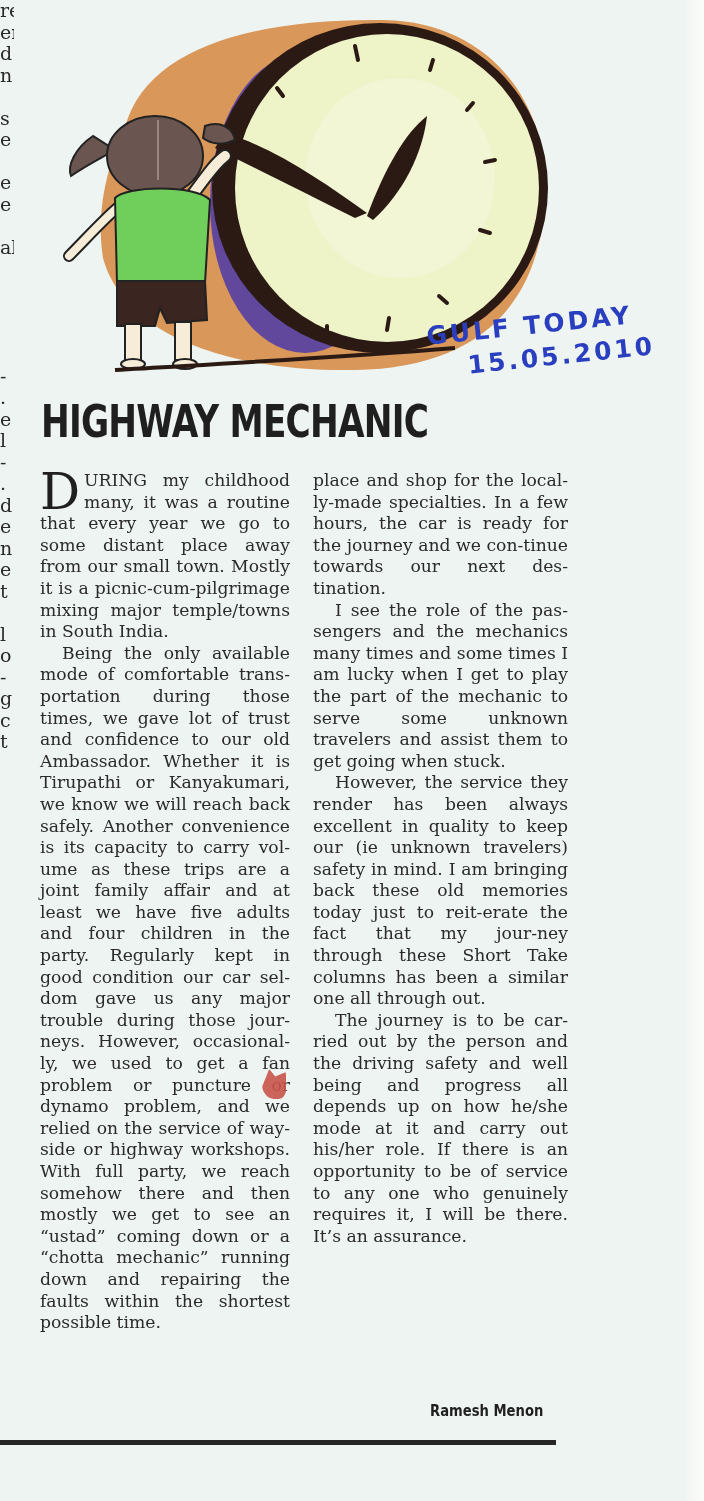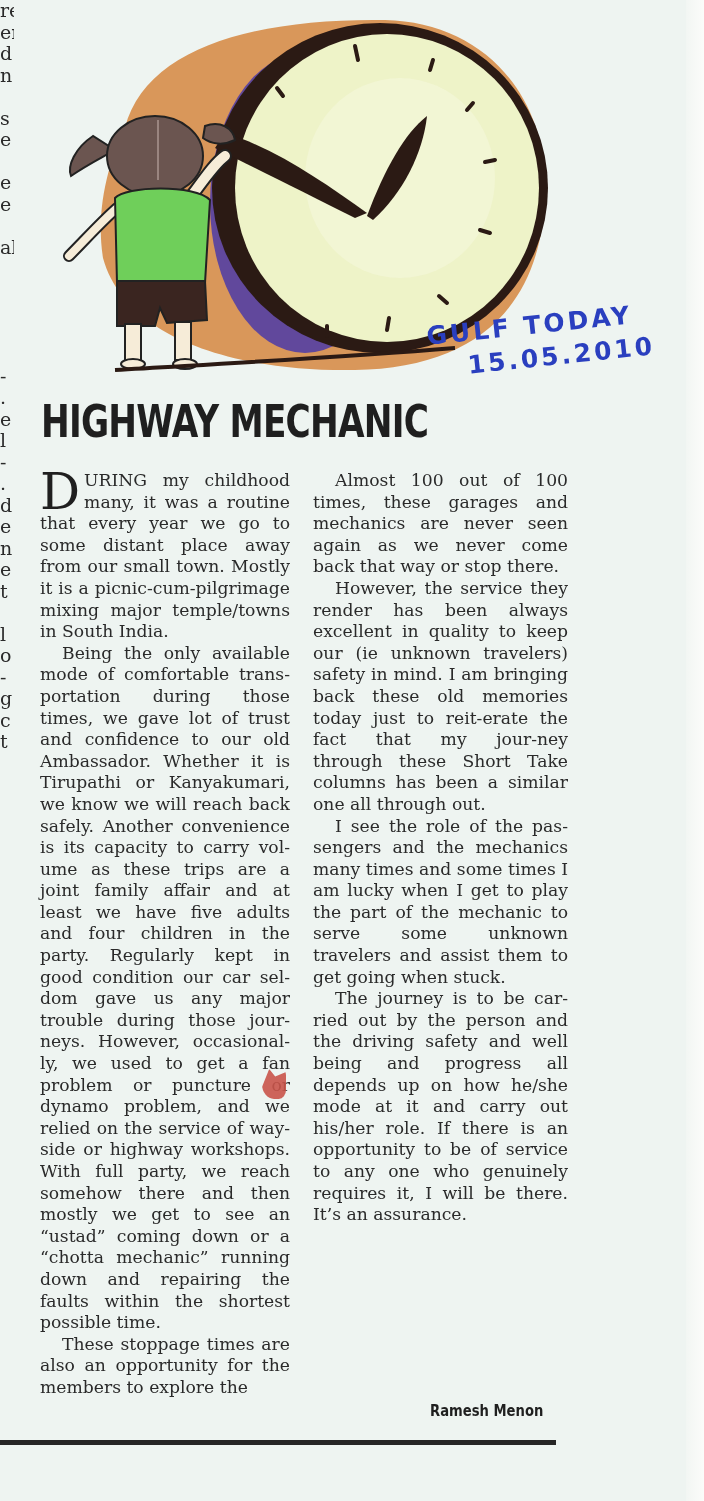--- a/index.html
+++ b/index.html
@@ -133,27 +133,26 @@
 <div class="handnote">
   <span class="l1">GULF TODAY</span>
   <span class="l2">15.05.2010</span>
 </div>
 
 <h1 class="headline">HIGHWAY MECHANIC</h1>
 
 <div class="col col-1">
   <p class="first"><span class="dropcap">D</span><span>URING my childhood many, it was a routine that every year we go to some distant place away from our small town. Mostly it is a picnic-cum-pilgrimage mixing major temple/towns in South India.</span></p>
   <p>Being the only available mode of comfortable trans-portation during those times, we gave lot of trust and confidence to our old Ambassador. Whether it is Tirupathi or Kanyakumari, we know we will reach back safely. Another convenience is its capacity to carry vol-ume as these trips are a joint family affair and at least we have five adults and four children in the party. Regularly kept in good condition our car sel-dom gave us any major trouble during those jour-neys. However, occasional-ly, we used to get a fan problem or puncture or dynamo problem, and we relied on the service of way-side or highway workshops. With full party, we reach somehow there and then mostly we get to see an “ustad” coming down or a “chotta mechanic” running down and repairing the faults within the shortest possible time.</p>
-  <p>These stoppage times are also an opportunity for the members to explore the</p>
 </div>
 
 <div class="stain"></div>
 
 <div class="col col-2">
-  <p>Almost 100 out of 100 times, these garages and mechanics are never seen again as we never come back that way or stop there.</p>
+  <p class="first">place and shop for the local-ly-made specialties. In a few hours, the car is ready for the journey and we con-tinue towards our next des-tination.</p>
+  <p>I see the role of the pas-sengers and the mechanics many times and some times I am lucky when I get to play the part of the mechanic to serve some unknown travelers and assist them to get going when stuck.</p>
   <p>However, the service they render has been always excellent in quality to keep our (ie unknown travelers) safety in mind. I am bringing back these old memories today just to reit-erate the fact that my jour-ney through these Short Take columns has been a similar one all through out.</p>
-  <p>I see the role of the pas-sengers and the mechanics many times and some times I am lucky when I get to play the part of the mechanic to serve some unknown travelers and assist them to get going when stuck.</p>
   <p>The journey is to be car-ried out by the person and the driving safety and well being and progress all depends up on how he/she mode at it and carry out his/her role. If there is an opportunity to be of service to any one who genuinely requires it, I will be there. It’s an assurance.</p>
 </div>
 
 <div class="signature">Ramesh Menon</div>
 
 <div class="rule"></div>
 
 </body></html>

